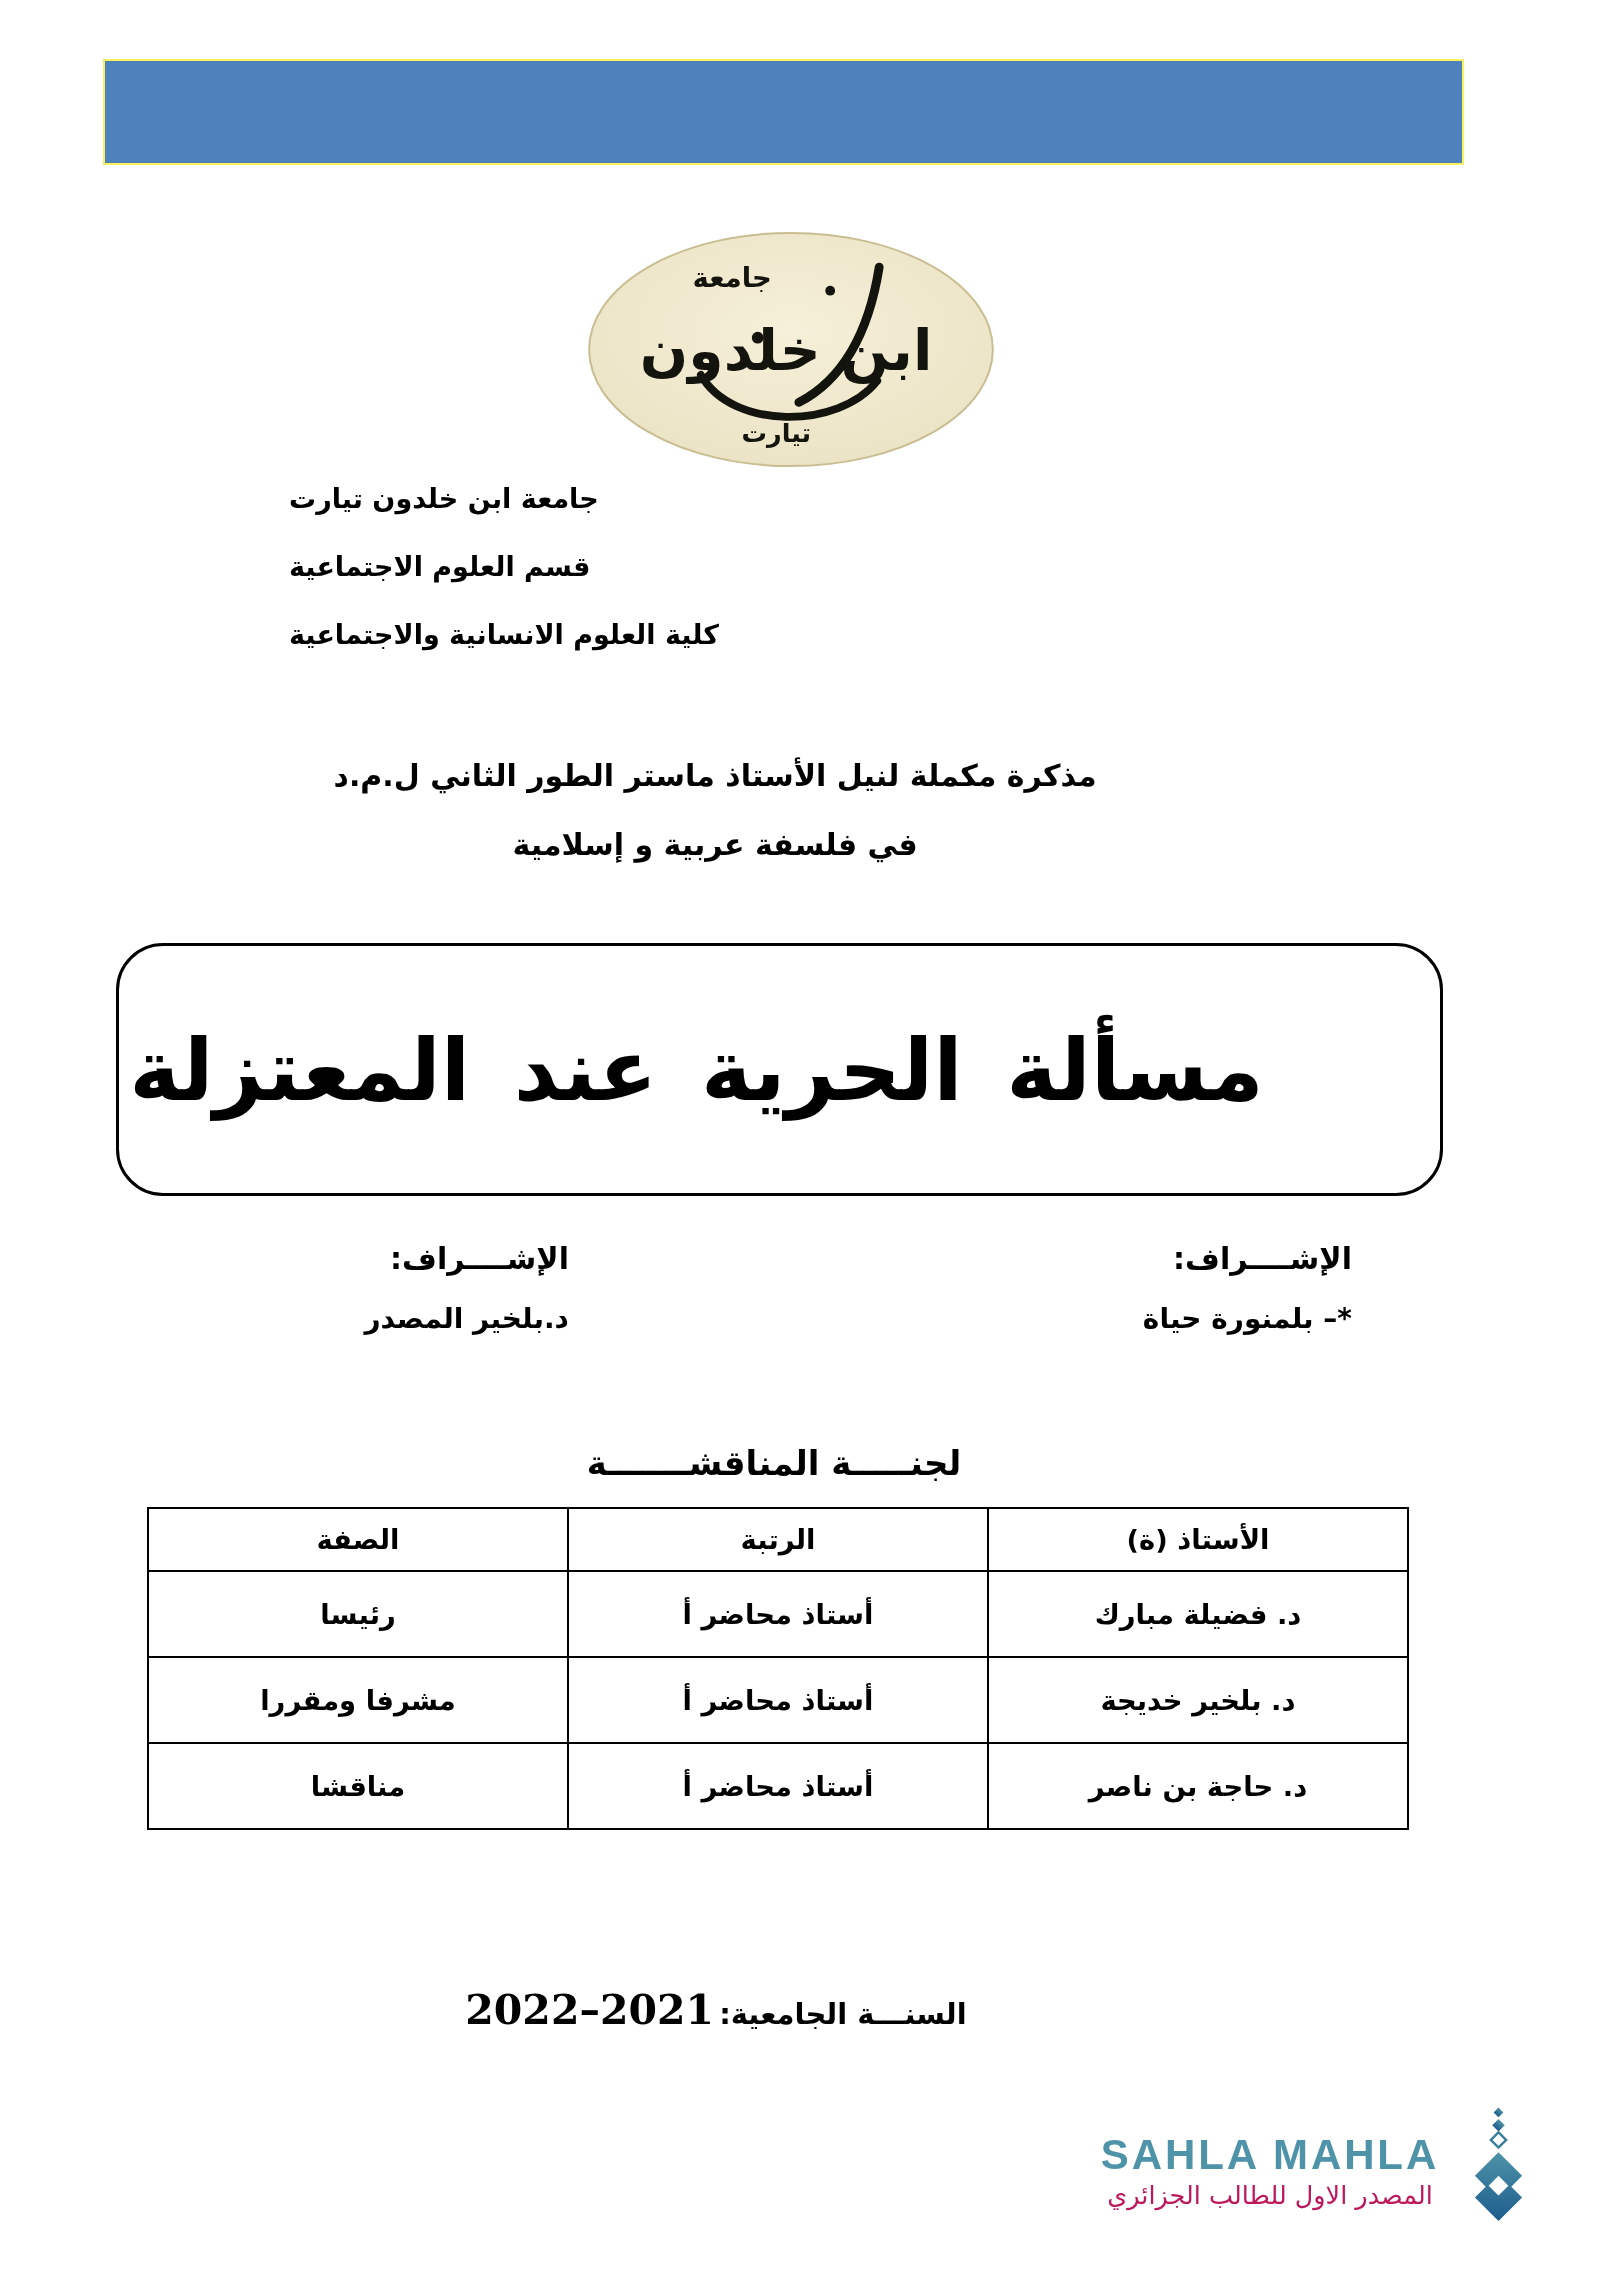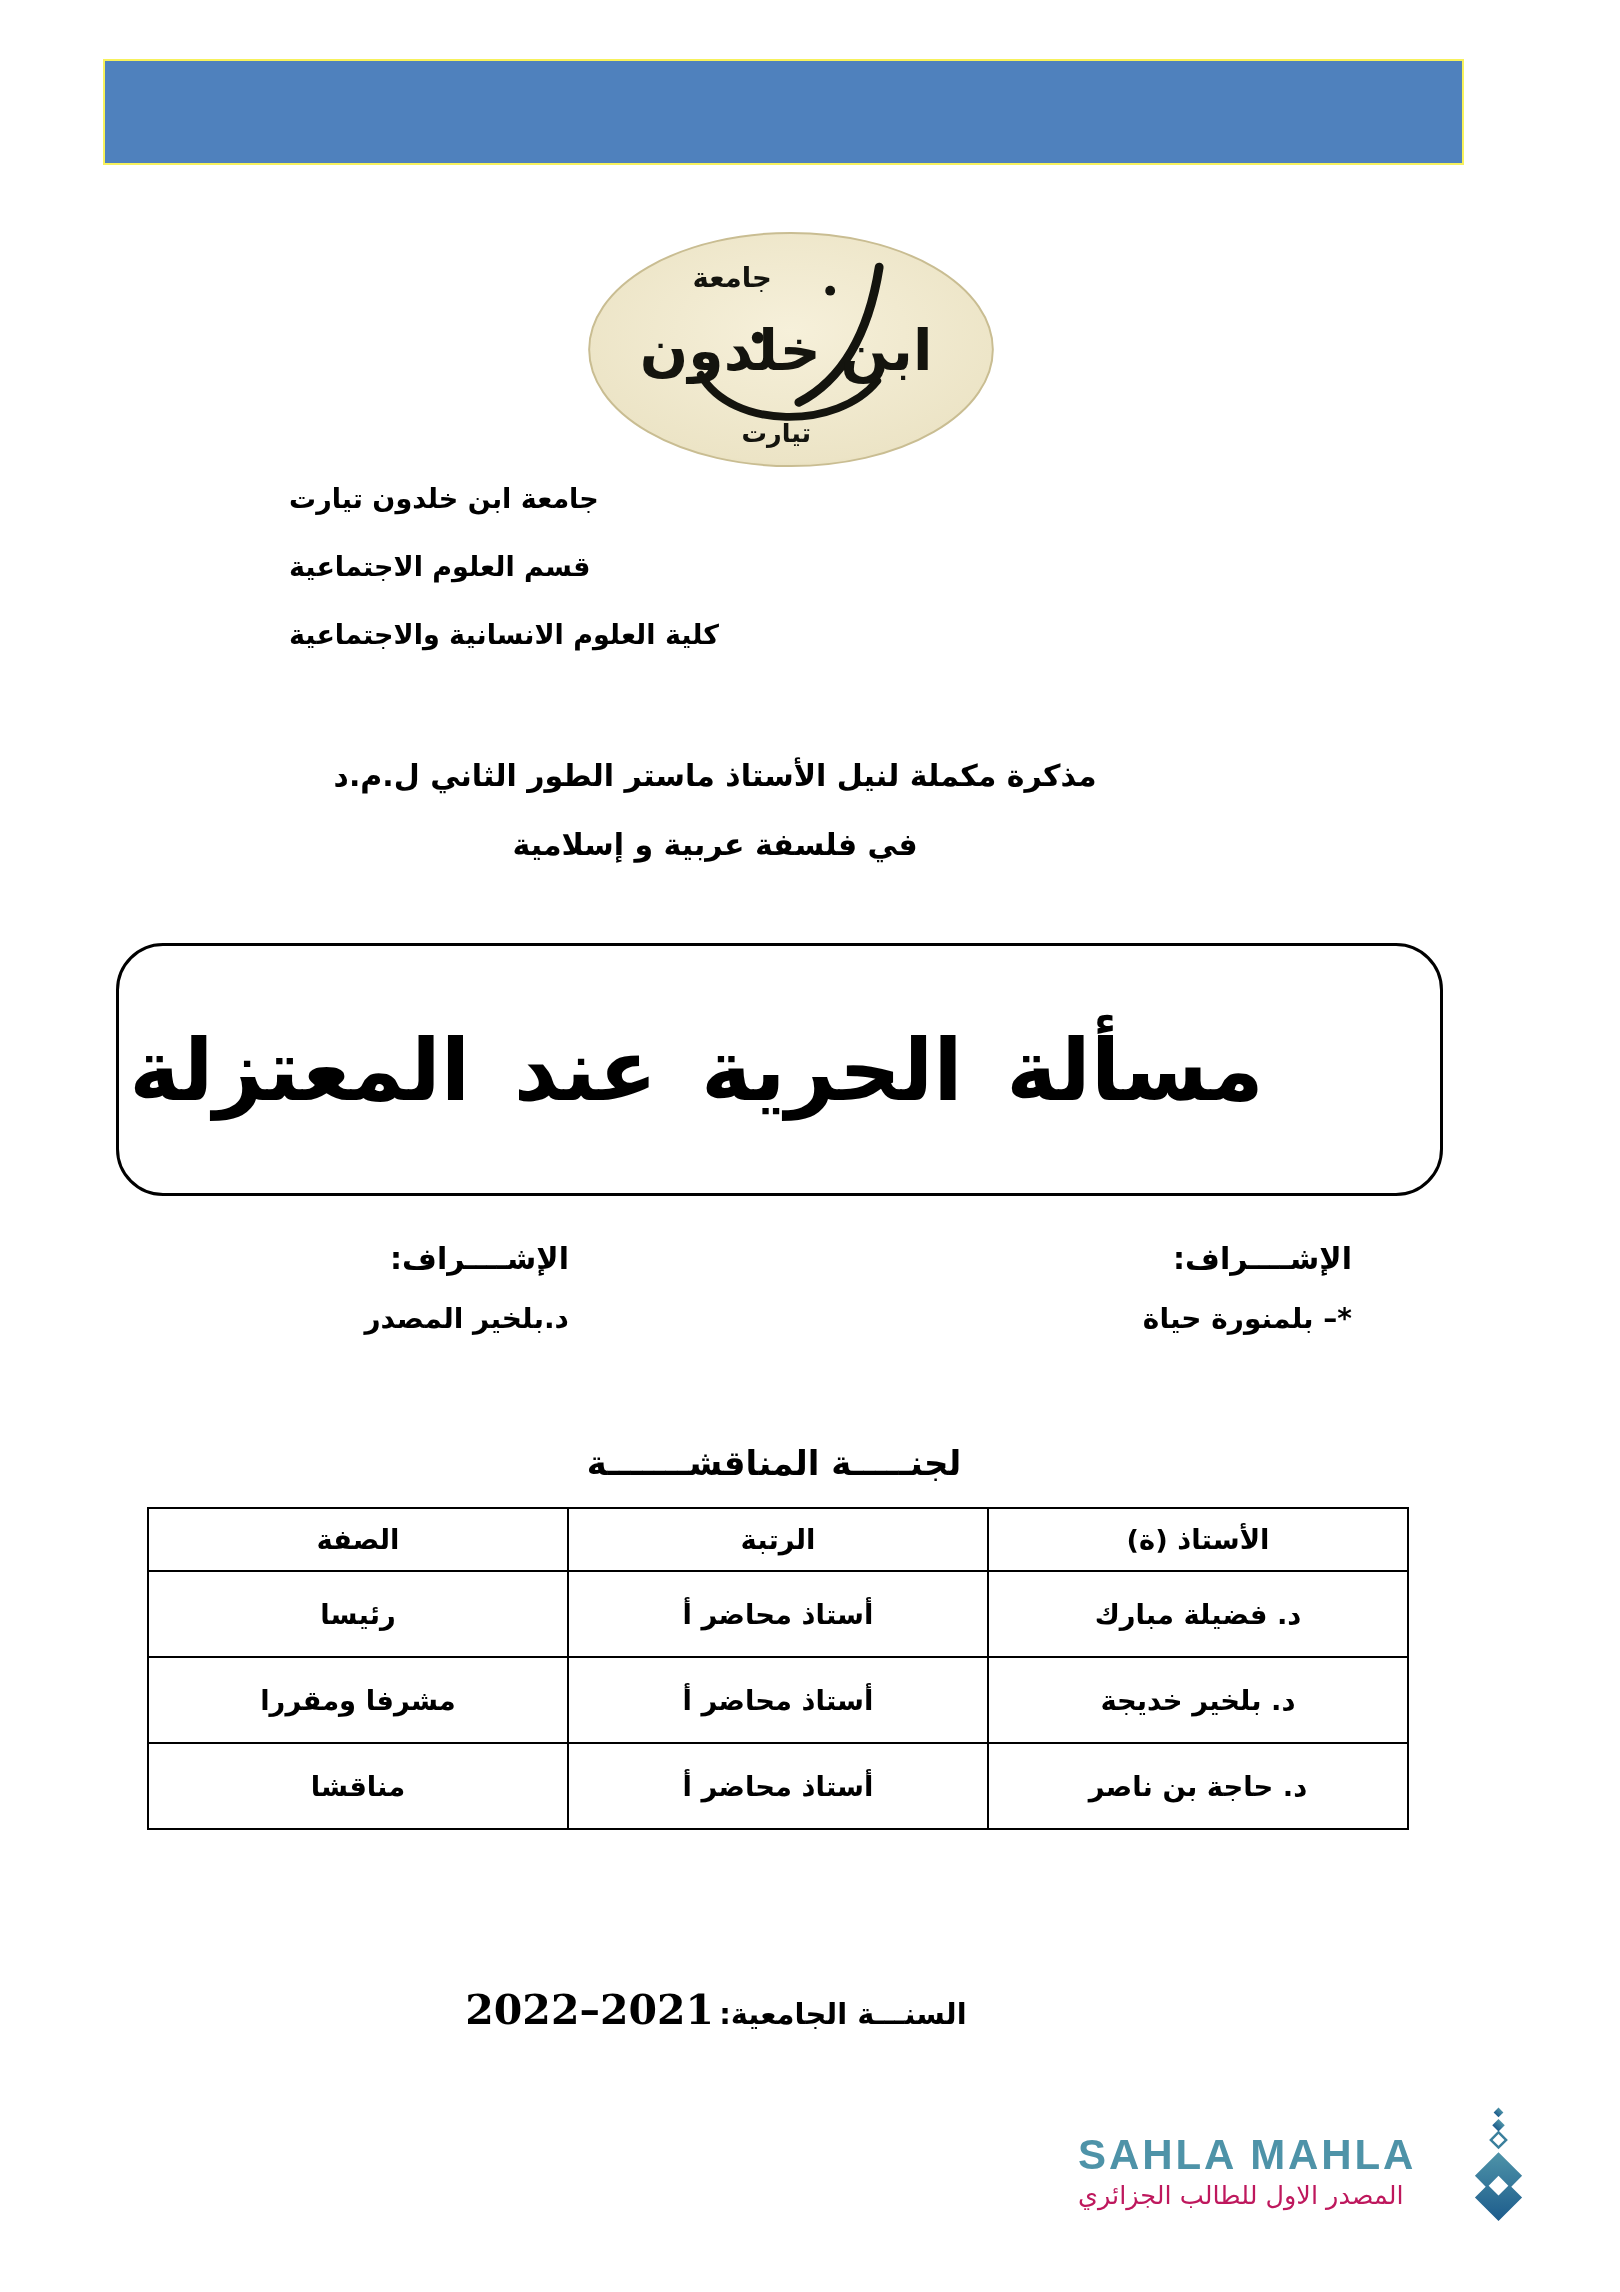--- a/index.html
+++ b/index.html
@@ -140,21 +140,21 @@
     top:2107px;
     left:1078px;
     width:451px;
     display:flex;
     align-items:flex-start;
     gap:5.9px;
   }
   .brand-text{
     display:flex;
     flex-direction:column;
-    align-items:flex-start;
+    align-items:center;
     width:384px;
     padding-top:27.4px;
   }
   .brand-name{
     font-family:"Liberation Sans", sans-serif;
     font-size:42px;
     font-weight:bold;
     letter-spacing:2.9px;
     line-height:1;
     white-space:nowrap;

